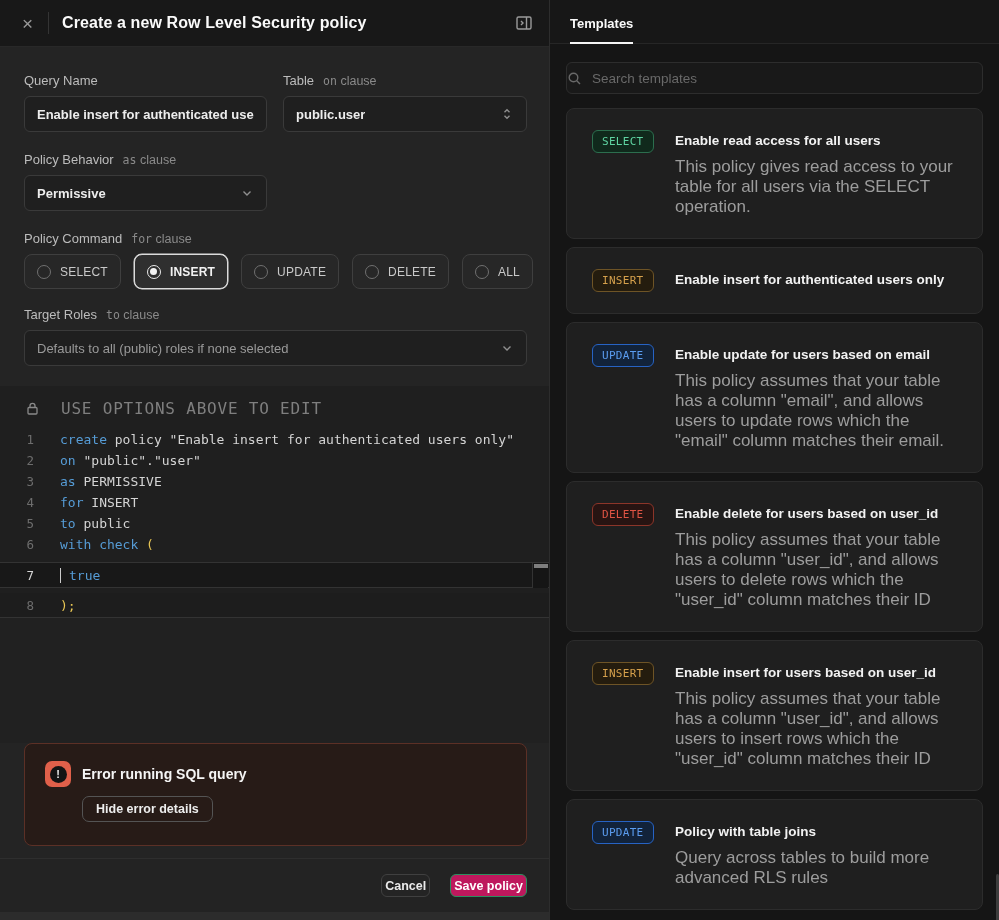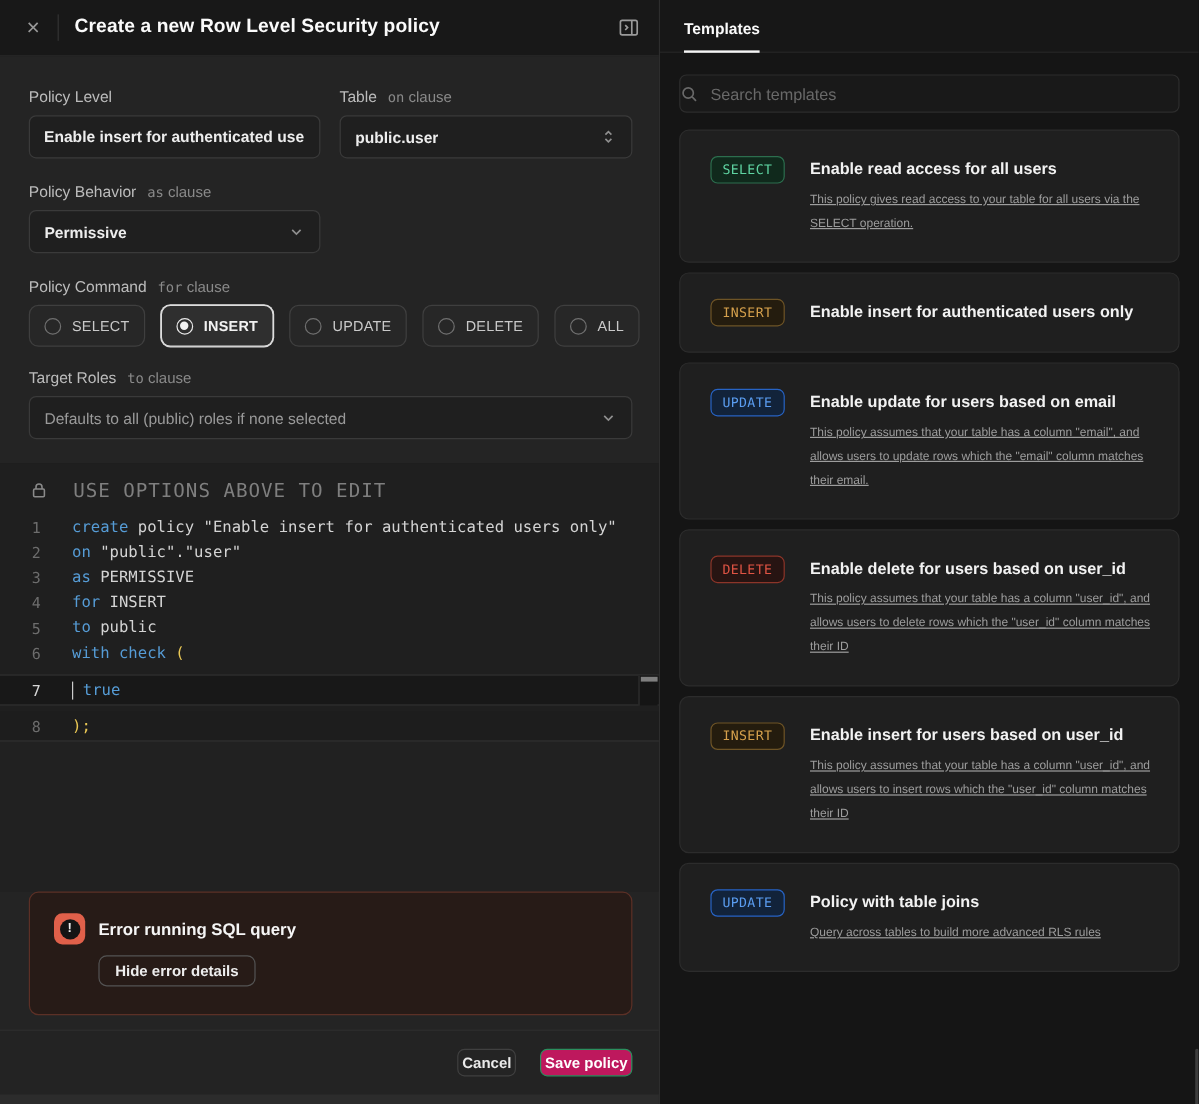--- a/index.html
+++ b/index.html
@@ -97,21 +97,21 @@
 
   .card { background:#1f1f1f; border:1px solid #2c2c2c; border-radius:8px; padding:21px 20px 21px 25px; margin-bottom:8px; display:flex; cursor:pointer; }
   .badge-col { width:83px; flex:0 0 83px; }
   .badge { display:inline-block; font-family:"DejaVu Sans Mono", monospace; font-size:11px; padding:4px 9px; border-radius:6px; border:1px solid; letter-spacing:.3px; }
   .badge-green  { color:#5fd4a2; border-color:#2c6e4e; background:#10291c; }
   .badge-amber  { color:#d5a04c; border-color:#6e5426; background:#241c0e; }
   .badge-blue   { color:#5b9df0; border-color:#2763c4; background:#12233a; }
   .badge-red    { color:#df5444; border-color:#8c3529; background:#271412; }
   .card-txt { flex:1; min-width:0; }
   .card-title { color:#f2f2f2; font-size:13.5px; font-weight:700; padding-top:3px; }
-  .card-desc { color:#9d9d9d; font-size:10px; line-height:20px; margin-top:9px;text-decoration:underline; }
+  .card-desc { color:#9d9d9d; font-size:17px; line-height:20px; margin-top:9px; }
 
   .rt-scrollbar { position:absolute; right:0; top:830px; width:3px; height:90px; background:#3d3d3d; border-radius:2px; }
 </style>
 </head>
 <body>
 
 <div class="app">
 
   <div class="left">
 
@@ -125,21 +125,21 @@
           <line x1="11.5" y1="3" x2="11.5" y2="15"></line>
           <path d="M6 7 L8 9 L6 11"></path>
         </svg>
       </span>
     </div>
 
     <div class="form">
       <div class="row2">
         <div>
           <div class="lblrow">
-            <span class="lbl">Policy Level</span>
+            <span class="lbl">Query Name</span>
           </div>
           <input class="inpt" type="text" value="Enable insert for authenticated users only" style="">
         </div>
         <div>
           <div class="lblrow">
             <span class="lbl">Table</span>
             <span class="clause"><span class="kw">on</span> <span>clause</span></span>
           </div>
           <div class="sel">
             <span class="val">public.user</span>

